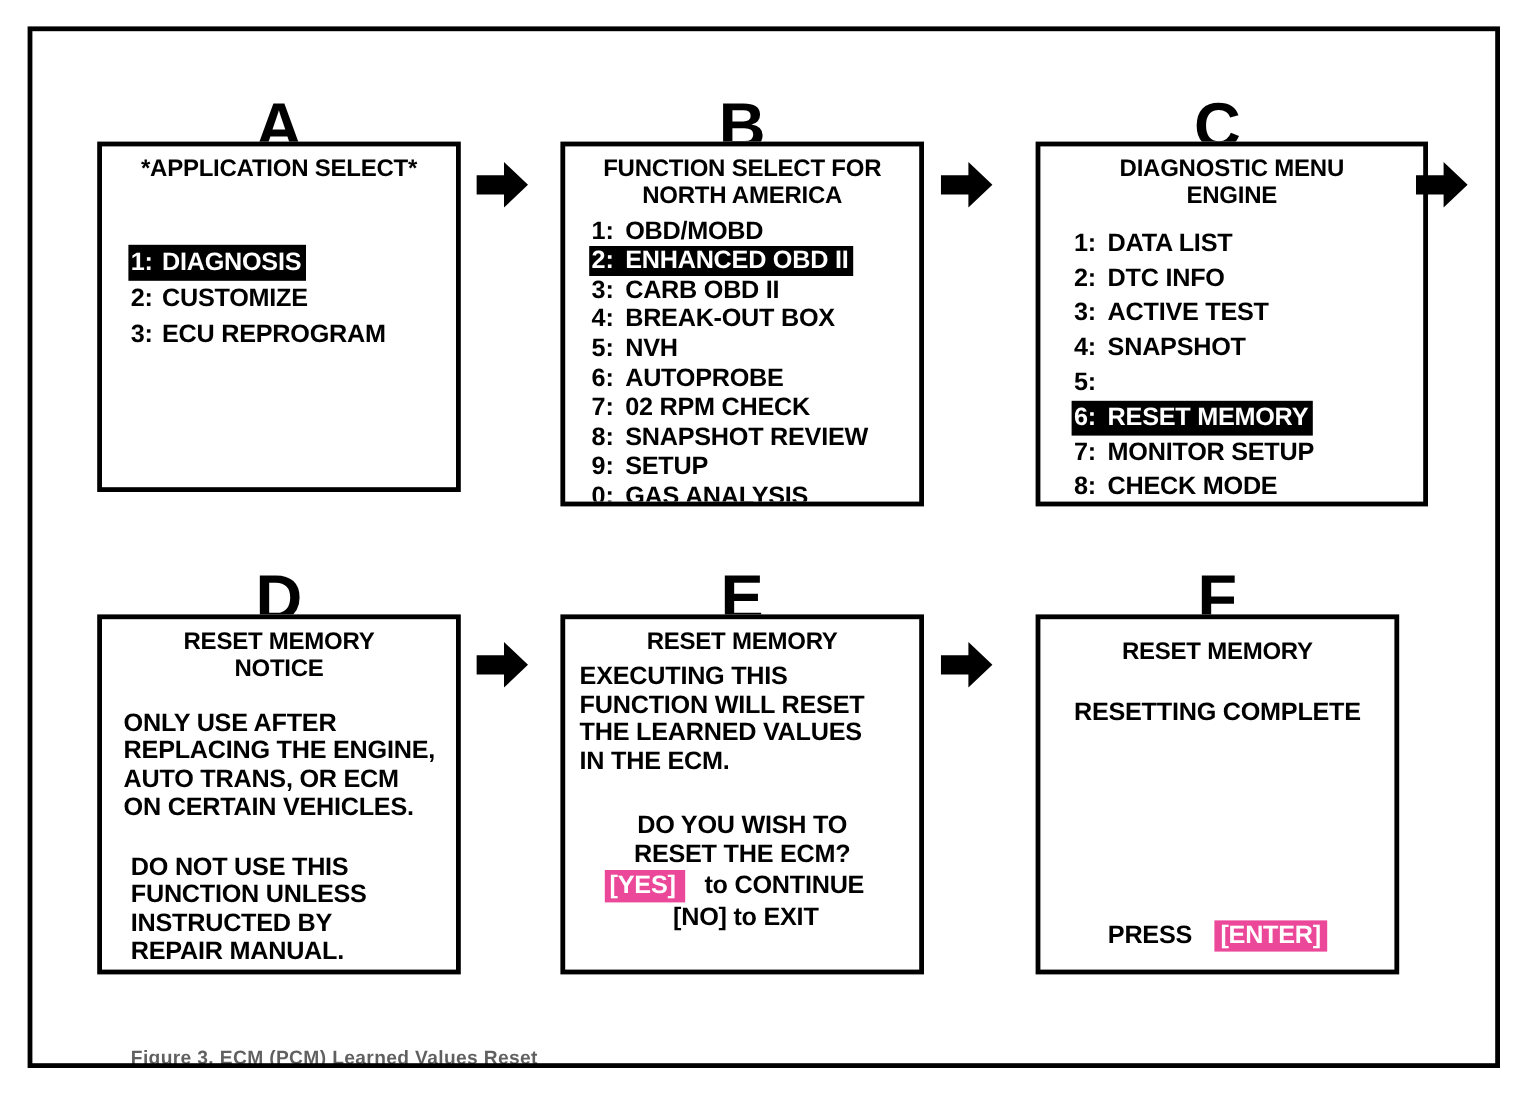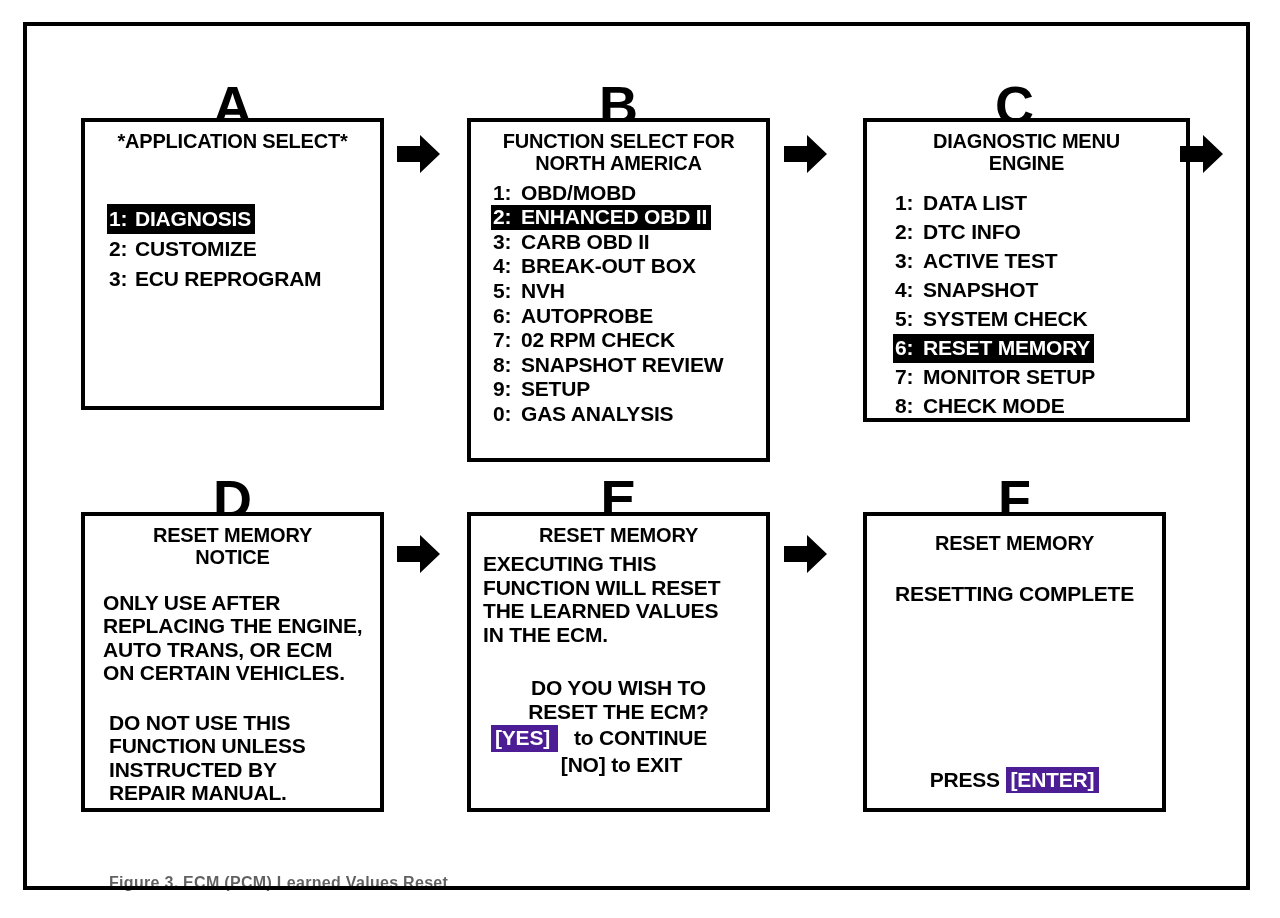--- a/index.html
+++ b/index.html
@@ -126,23 +126,24 @@
     display: flex;
     align-items: baseline;
     justify-content: flex-start;
     font-size: 21px;
     font-weight: bold;
     letter-spacing: -0.2px;
     margin-top: 2px;
     margin-left: 10px;
   }
   .inv {
-    background: #4c1d95;
+    background: #ec4899;
     color: #ffffff;
     padding: 1px 8px 2px 4px;
+    margin-left: 13px;
   }
   .confirm-row .after { margin-left: 16px; }
   .exit-row {
     text-align: center;
     font-size: 21px;
     font-weight: bold;
     letter-spacing: -0.2px;
     margin-top: 1px;
     margin-left: 6px;
   }
@@ -209,21 +210,21 @@
   </div>
 
   <div class="arrow" style="left:370px; top:108px;">
     <svg width="44" height="40" viewBox="0 0 44 40">
         <polygon points="0,12 23,12 23,1 43,20 23,39 23,28 0,28" fill="#000000"></polygon>
       </svg>
   </div>
 
   <div class="panel-letter" style="left:440px; top:52px;">B</div>
 
-  <div class="screen" id="panel-b" style="left:440px; top:92px; width:303px; height:344px;">
+  <div class="screen" id="panel-b" style="left:440px; top:92px; width:303px; height:304px;">
     <div class="screen-inner">
       <div class="scr-title">FUNCTION SELECT FOR
 NORTH AMERICA</div>
       <ul class="menu">
         <li>
           <span class="num">1:</span>
           <span>OBD/MOBD</span>
         </li>
         <li class="sel">
           <span class="num">2:</span>
@@ -289,21 +290,20 @@
         <li>
           <span class="num">3:</span>
           <span>ACTIVE TEST</span>
         </li>
         <li>
           <span class="num">4:</span>
           <span>SNAPSHOT</span>
         </li>
         <li>
           <span class="num">5:</span>
-          <span>SYSTEM CHECK</span>
         </li>
         <li class="sel">
           <span class="num">6:</span>
           <span>RESET MEMORY</span>
         </li>
         <li>
           <span class="num">7:</span>
           <span>MONITOR SETUP</span>
         </li>
         <li>

